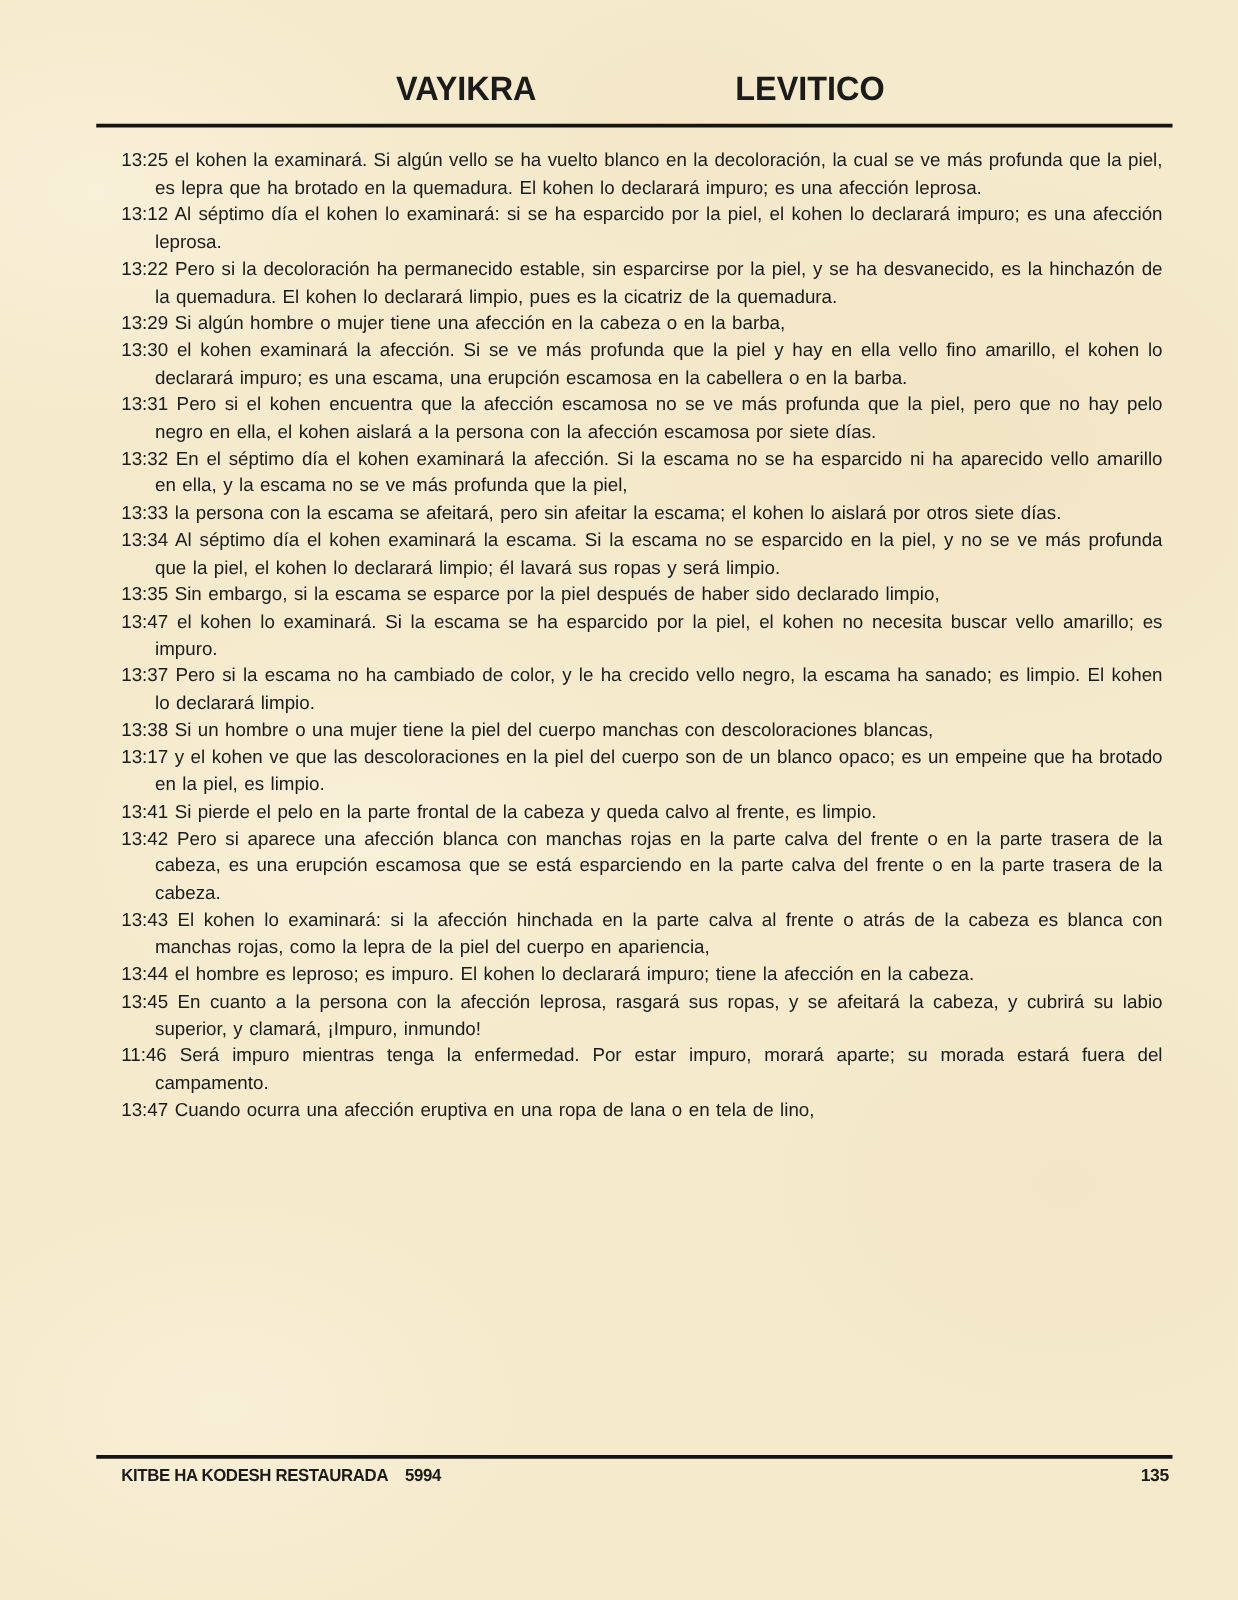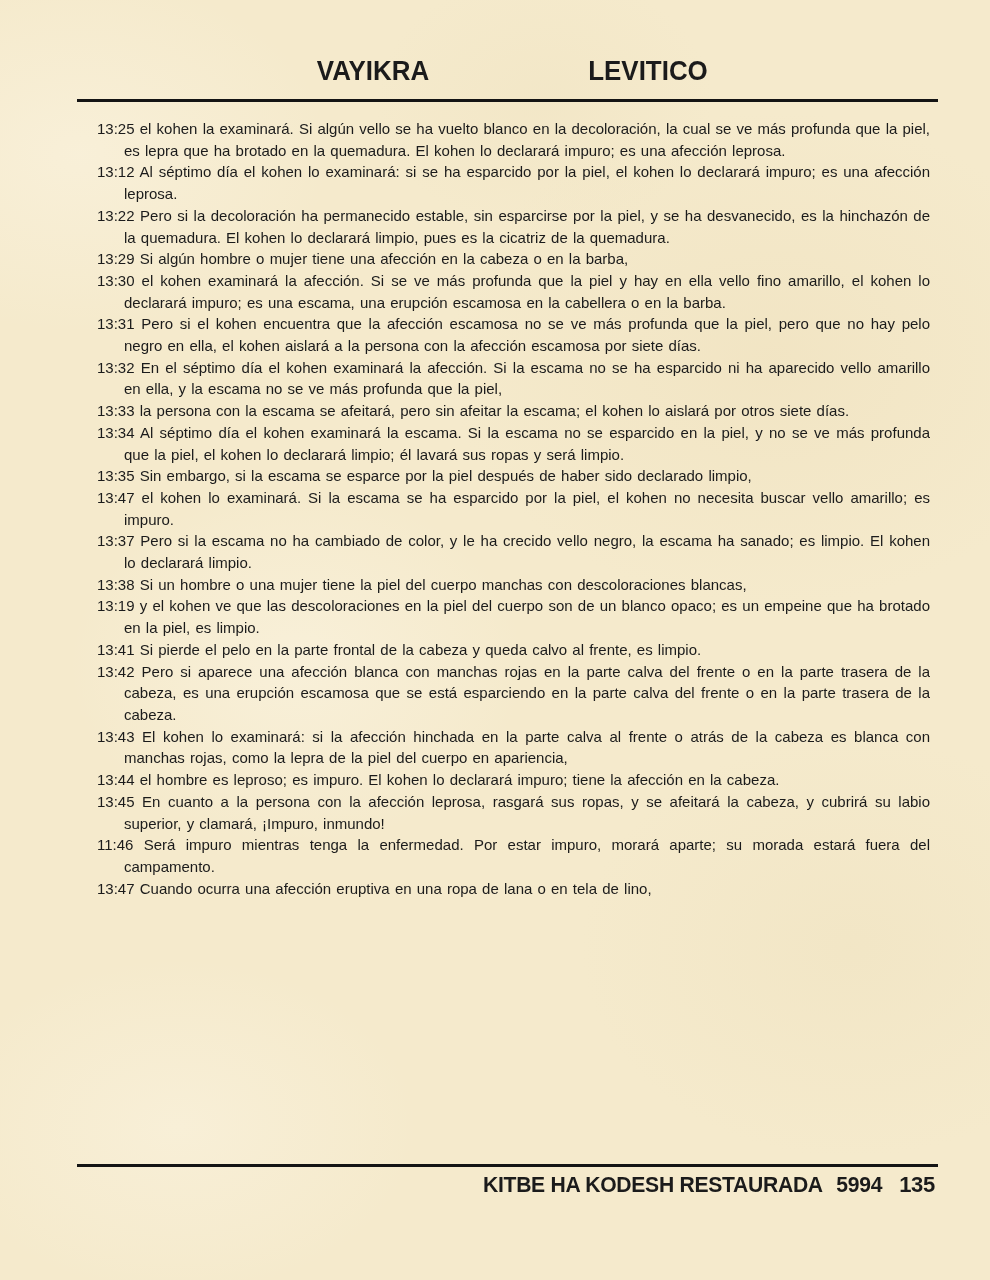--- a/index.html
+++ b/index.html
@@ -62,24 +62,24 @@
     margin: 0;
     padding-left: 27px;
     text-indent: -27px;
   }
   .footer {
     position: absolute;
     top: 1172px;
     left: 97px;
     right: 55px;
     display: flex;
-    justify-content: flex-end;
+    justify-content: space-between;
     align-items: baseline;
     font-weight: bold;
-    font-size: 22px;
+    font-size: 14px;
     letter-spacing: -0.3px;
   }
   .footer-left { display: flex; gap: 14px; transform: scaleX(0.96); transform-origin: left; white-space: nowrap; }
 </style>
 </head>
 <body>
 
 <div>
 
   <div class="header-title title-left">VAYIKRA</div>
@@ -94,21 +94,21 @@
     <p class="verse"><span>13:29</span> <span>Si algún hombre o mujer tiene una afección en la cabeza o en la barba,</span></p>
     <p class="verse"><span>13:30</span> <span>el kohen examinará la afección. Si se ve más profunda que la piel y hay en ella vello fino amarillo, el kohen lo declarará impuro; es una escama, una erupción escamosa en la cabellera o en la barba.</span></p>
     <p class="verse"><span>13:31</span> <span>Pero si el kohen encuentra que la afección escamosa no se ve más profunda que la piel, pero que no hay pelo negro en ella, el kohen aislará a la persona con la afección escamosa por siete días.</span></p>
     <p class="verse"><span>13:32</span> <span>En el séptimo día el kohen examinará la afección. Si la escama no se ha esparcido ni ha aparecido vello amarillo en ella, y la escama no se ve más profunda que la piel,</span></p>
     <p class="verse"><span>13:33</span> <span>la persona con la escama se afeitará, pero sin afeitar la escama; el kohen lo aislará por otros siete días.</span></p>
     <p class="verse"><span>13:34</span> <span>Al séptimo día el kohen examinará la escama. Si la escama no se esparcido en la piel, y no se ve más profunda que la piel, el kohen lo declarará limpio; él lavará sus ropas y será limpio.</span></p>
     <p class="verse"><span>13:35</span> <span>Sin embargo, si la escama se esparce por la piel después de haber sido declarado limpio,</span></p>
     <p class="verse"><span>13:47</span> <span>el kohen lo examinará. Si la escama se ha esparcido por la piel, el kohen no necesita buscar vello amarillo; es impuro.</span></p>
     <p class="verse"><span>13:37</span> <span>Pero si la escama no ha cambiado de color, y le ha crecido vello negro, la escama ha sanado; es limpio. El kohen lo declarará limpio.</span></p>
     <p class="verse"><span>13:38</span> <span>Si un hombre o una mujer tiene la piel del cuerpo manchas con descoloraciones blancas,</span></p>
-    <p class="verse"><span>13:19</span> <span>y el kohen ve que las descoloraciones en la piel del cuerpo son de un blanco opaco; es un empeine que ha brotado en la piel, es limpio.</span></p>
+    <p class="verse"><span>13:17</span> <span>y el kohen ve que las descoloraciones en la piel del cuerpo son de un blanco opaco; es un empeine que ha brotado en la piel, es limpio.</span></p>
     <p class="verse"><span>13:41</span> <span>Si pierde el pelo en la parte frontal de la cabeza y queda calvo al frente, es limpio.</span></p>
     <p class="verse"><span>13:42</span> <span>Pero si aparece una afección blanca con manchas rojas en la parte calva del frente o en la parte trasera de la cabeza, es una erupción escamosa que se está esparciendo en la parte calva del frente o en la parte trasera de la cabeza.</span></p>
     <p class="verse"><span>13:43</span> <span>El kohen lo examinará: si la afección hinchada en la parte calva al frente o atrás de la cabeza es blanca con manchas rojas, como la lepra de la piel del cuerpo en apariencia,</span></p>
     <p class="verse"><span>13:44</span> <span>el hombre es leproso; es impuro. El kohen lo declarará impuro; tiene la afección en la cabeza.</span></p>
     <p class="verse"><span>13:45</span> <span>En cuanto a la persona con la afección leprosa, rasgará sus ropas, y se afeitará la cabeza, y cubrirá su labio superior, y clamará, ¡Impuro, inmundo!</span></p>
     <p class="verse"><span>11:46</span> <span>Será impuro mientras tenga la enfermedad. Por estar impuro, morará aparte; su morada estará fuera del campamento.</span></p>
     <p class="verse"><span>13:47</span> <span>Cuando ocurra una afección eruptiva en una ropa de lana o en tela de lino,</span></p>
   </div>
 
   <div class="rule rule-bottom"></div>

